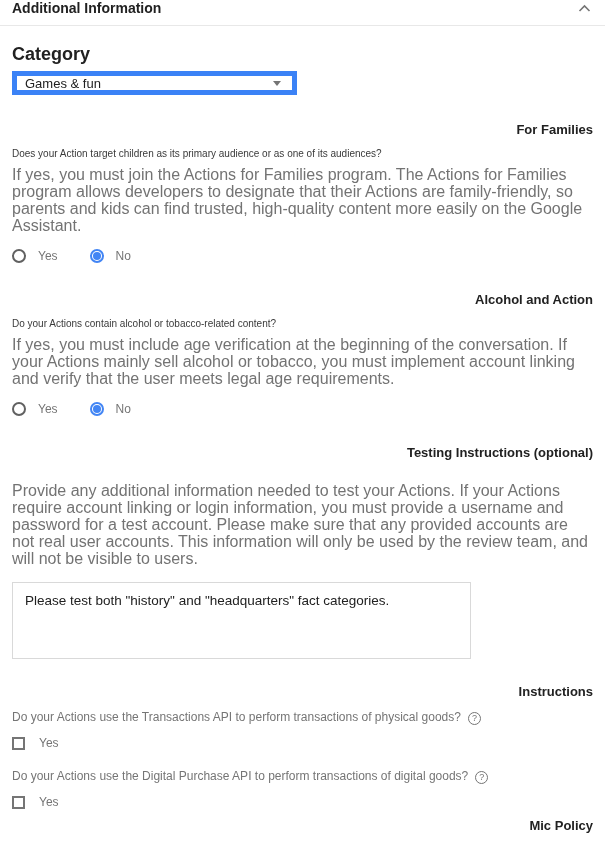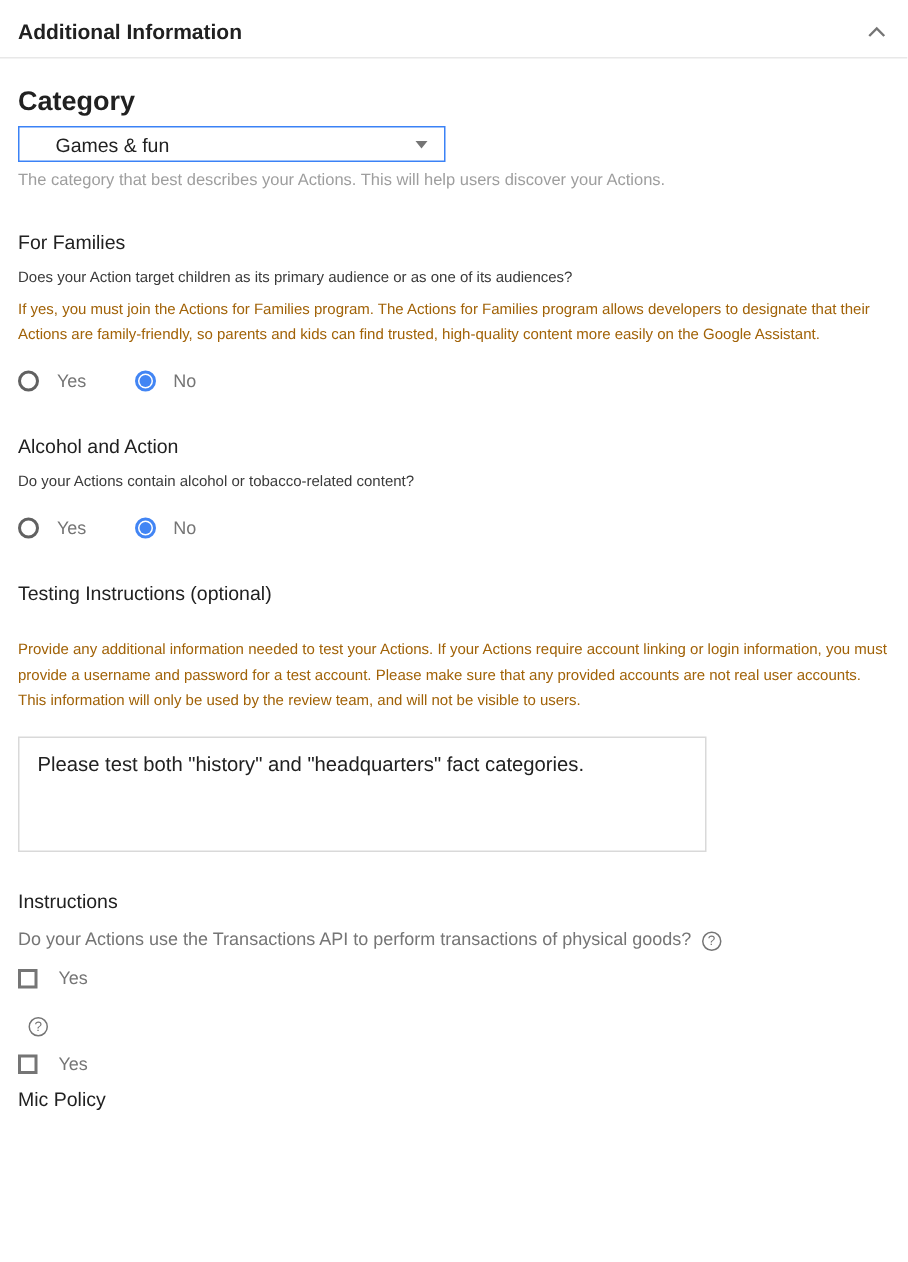--- a/index.html
+++ b/index.html
@@ -11,44 +11,44 @@
     color: #212121;
     overflow: hidden;
   }
   .panel { padding: 0 12px 10px 12px; }
 
   
   .panel-header {
     display: flex;
     align-items: center;
     justify-content: space-between;
-    padding: 13px 2px 8px 0;
+    padding: 0 2px 8px 0;
   }
   .panel-title { font-size: 14px; font-weight: 700; color: #212121; line-height: 17px; }
   .chevron-btn { display: flex; align-items: center; cursor: pointer; }
   .divider { height: 1px; background: #e8e8e8; margin: 0 -12px; }
 
   
   .section { margin-top: 28px; }
-  .section-title { font-size: 13px; font-weight: 400; color: #212121; line-height: 14px; }
+  .section-title { font-size: 13px; font-weight: 700; color: #212121; line-height: 14px; text-align: right; }
   .question { font-size: 10px; color: #3a3a3a; line-height: 16px; margin-top: 9px; max-width: 582px; }
-  .helper { font-size: 10px; color: #a16207; line-height: 17px; margin-top: 4px; max-width: 582px; }
+  .helper { font-size: 16px; color: #737373; line-height: 17px; margin-top: 4px; max-width: 582px; }
 
   
   .category-section { margin-top: 21px; }
   .field-label { font-size: 18px; font-weight: 700; color: #212121; line-height: 14px; }
   .select-box {
     margin-top: 10px;
     width: 285px;
     height: 24px;
-    border: 1px solid #3b82f6;
+    border: 5px solid #3b82f6;
     display: flex;
     align-items: center;
     justify-content: space-between;
-    padding: 0 11px 0 24px;
+    padding: 0 11px 0 8px;
     cursor: pointer;
     background: #fff;
   }
   .select-value { font-size: 13px; color: #212121; }
   .caret {
     width: 0; height: 0;
     border-left: 4.5px solid transparent;
     border-right: 4.5px solid transparent;
     border-top: 5px solid #757575;
   }
@@ -133,21 +133,20 @@
     </span>
   </div>
   <div class="divider"></div>
 
   <div class="section category-section">
     <div class="field-label">Category</div>
     <div class="select-box">
       <span class="select-value">Games &amp; fun</span>
       <span class="caret"></span>
     </div>
-    <div class="field-helper">The category that best describes your Actions. This will help users discover your Actions.</div>
   </div>
 
   <div class="section">
     <h3 class="section-title">For Families</h3>
     <p class="question">Does your Action target children as its primary audience or as one of its audiences?</p>
     <p class="helper">If yes, you must join the Actions for Families program. The Actions for Families program allows developers to designate that their Actions are family-friendly, so parents and kids can find trusted, high-quality content more easily on the Google Assistant.</p>
     <div class="choice-row">
       <span class="radio">
           <span class="dot"></span>
         </span>
@@ -155,20 +154,21 @@
       <span class="radio checked choice-gap">
           <span class="dot"></span>
         </span>
       <span class="choice-label">No</span>
     </div>
   </div>
 
   <div class="section">
     <h3 class="section-title">Alcohol and Action</h3>
     <p class="question">Do your Actions contain alcohol or tobacco-related content?</p>
+    <p class="helper">If yes, you must include age verification at the beginning of the conversation. If your Actions mainly sell alcohol or tobacco, you must implement account linking and verify that the user meets legal age requirements.</p>
     <div class="choice-row">
       <span class="radio">
           <span class="dot"></span>
         </span>
       <span class="choice-label">Yes</span>
       <span class="radio checked choice-gap">
           <span class="dot"></span>
         </span>
       <span class="choice-label">No</span>
     </div>
@@ -186,20 +186,21 @@
     <div class="check-question">
       <span class="q-text">Do your Actions use the Transactions API to perform transactions of physical goods?</span>
       <span class="help-icon">?</span>
     </div>
     <div class="check-row">
       <span class="checkbox"></span>
       <span class="check-label">Yes</span>
     </div>
 
     <div class="check-question q-gap">
+      <span class="q-text">Do your Actions use the Digital Purchase API to perform transactions of digital goods?</span>
       <span class="help-icon">?</span>
     </div>
     <div class="check-row">
       <span class="checkbox"></span>
       <span class="check-label">Yes</span>
     </div>
   </div>
 
   <div class="section" style="margin-top:8px;">
     <h3 class="section-title">Mic Policy</h3>

